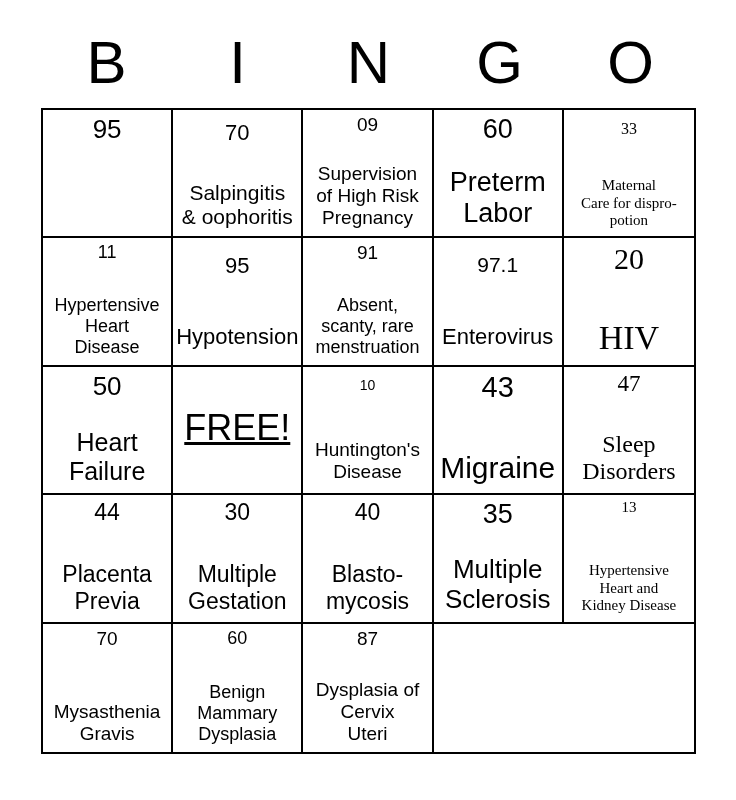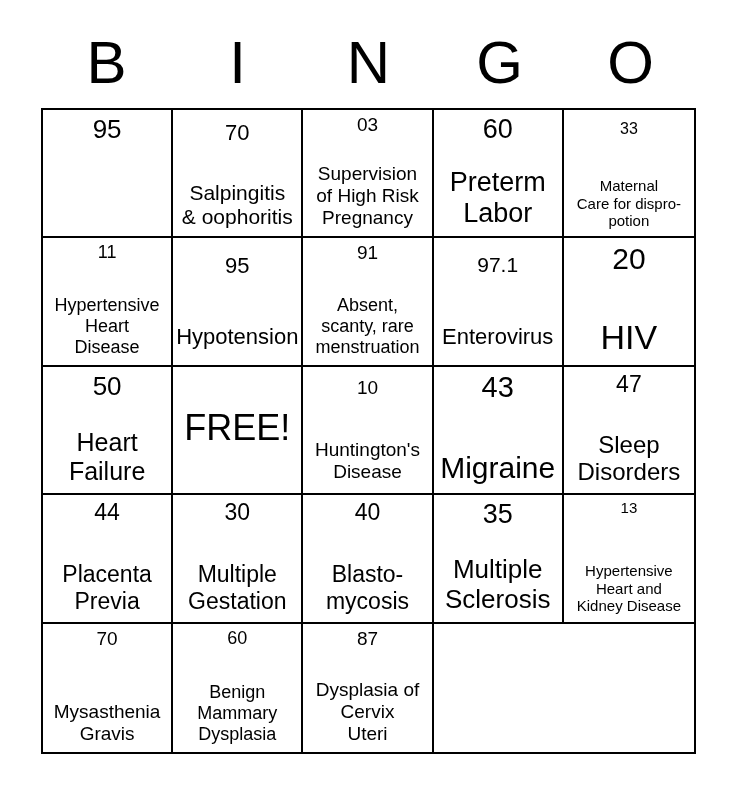--- a/index.html
+++ b/index.html
@@ -11,41 +11,41 @@
          font-size:60px;line-height:1;font-weight:400;color:#000;}
   .title span{flex:1;text-align:center;}
 
   
   .grid{position:absolute;left:41px;top:108px;width:655px;height:646px;
         box-sizing:border-box;border:2px solid #000;background:#fff;
         display:grid;grid-template-columns:repeat(5,1fr);grid-template-rows:repeat(5,1fr);}
   .cell{box-sizing:border-box;border-right:2px solid #000;border-bottom:2px solid #000;
         display:flex;flex-direction:column;justify-content:space-between;align-items:center;
         text-align:center;padding:4px 2px 7px;overflow:hidden;}
-  .cell:nth-child(5n){border-right:none;}
+  .cell:nth-child(5n){border-right:none;font-family:Liberation Serif, serif;}
   .cell:nth-child(n+21){border-bottom:none;}
   .num{flex:none;}
   .lbl{white-space:pre-line;line-height:1.16;}
   .free{justify-content:center;}
-  .free .lbl{font-size:36px;line-height:1;}
+  .free .lbl{font-size:36px;line-height:1;text-decoration:underline;}
 
   
   .r1c1 .num{font-size:26px}.r1c1 .lbl{font-size:25px}
   .r1c2 .num{font-size:22px}.r1c2 .lbl{font-size:21px}.r1c2{padding-top:10px}
   .r1c3 .num{font-size:19px}.r1c3 .lbl{font-size:19px}
   .r1c4 .num{font-size:27px}.r1c4 .lbl{font-size:27px}
   .r1c5 .num{font-size:16px}.r1c5 .lbl{font-size:15px}.r1c5{padding-top:10px}
   .r2c1 .num{font-size:18px}.r2c1 .lbl{font-size:18px}
   .r2c2 .num{font-size:22px}.r2c2 .lbl{font-size:22px}.r2c2{padding:15px 2px 15px}
   .r2c3 .num{font-size:19px}.r2c3 .lbl{font-size:18px}
   .r2c4 .num{font-size:21px}.r2c4 .lbl{font-size:22px}.r2c4{padding:15px 16px 15px}
   .r2c5 .num{font-size:30px}.r2c5 .lbl{font-size:34px}
   .r3c1 .num{font-size:26px}.r3c1 .lbl{font-size:25px}
   .r3c2 .num{font-size:26px}.r3c2 .lbl{font-size:25px}
-  .r3c4 .num{font-size:19px}.r3c4 .lbl{font-size:19px}.r3c4{padding:10px 2px 10px}
+  .r3c4 .num{font-size:14px}.r3c4 .lbl{font-size:19px}.r3c4{padding:10px 2px 10px}
   .r3c5 .num{font-size:29px}.r3c5 .lbl{font-size:30px}
   .r4c1 .num{font-size:23px}.r4c1 .lbl{font-size:24px}
   .r4c2 .num{font-size:30px}.r4c2 .lbl{font-size:32px}
   .r4c3 .num{font-size:23px}.r4c3 .lbl{font-size:23px}
   .r4c4 .num{font-size:23px}.r4c4 .lbl{font-size:23px}
   .r4c5 .num{font-size:23px}.r4c5 .lbl{font-size:23px}
   .r5c1 .num{font-size:27px}.r5c1 .lbl{font-size:26px}
   .r5c2 .num{font-size:15px}.r5c2 .lbl{font-size:15px}
   .r5c3 .num{font-size:19px}.r5c3 .lbl{font-size:19px}
   .r5c4 .num{font-size:18px}.r5c4 .lbl{font-size:18px}
@@ -68,21 +68,21 @@
 
     <div class="cell r1c1">
       <div class="num">95</div>
     </div>
     <div class="cell r1c2">
       <div class="num">70</div>
       <div class="lbl">Salpingitis
 &amp; oophoritis</div>
     </div>
     <div class="cell r1c3">
-      <div class="num">03</div>
+      <div class="num">09</div>
       <div class="lbl">Supervision
 of High Risk
 Pregnancy</div>
     </div>
     <div class="cell r1c4">
       <div class="num">60</div>
       <div class="lbl">Preterm
 Labor</div>
     </div>
     <div class="cell r1c5">

